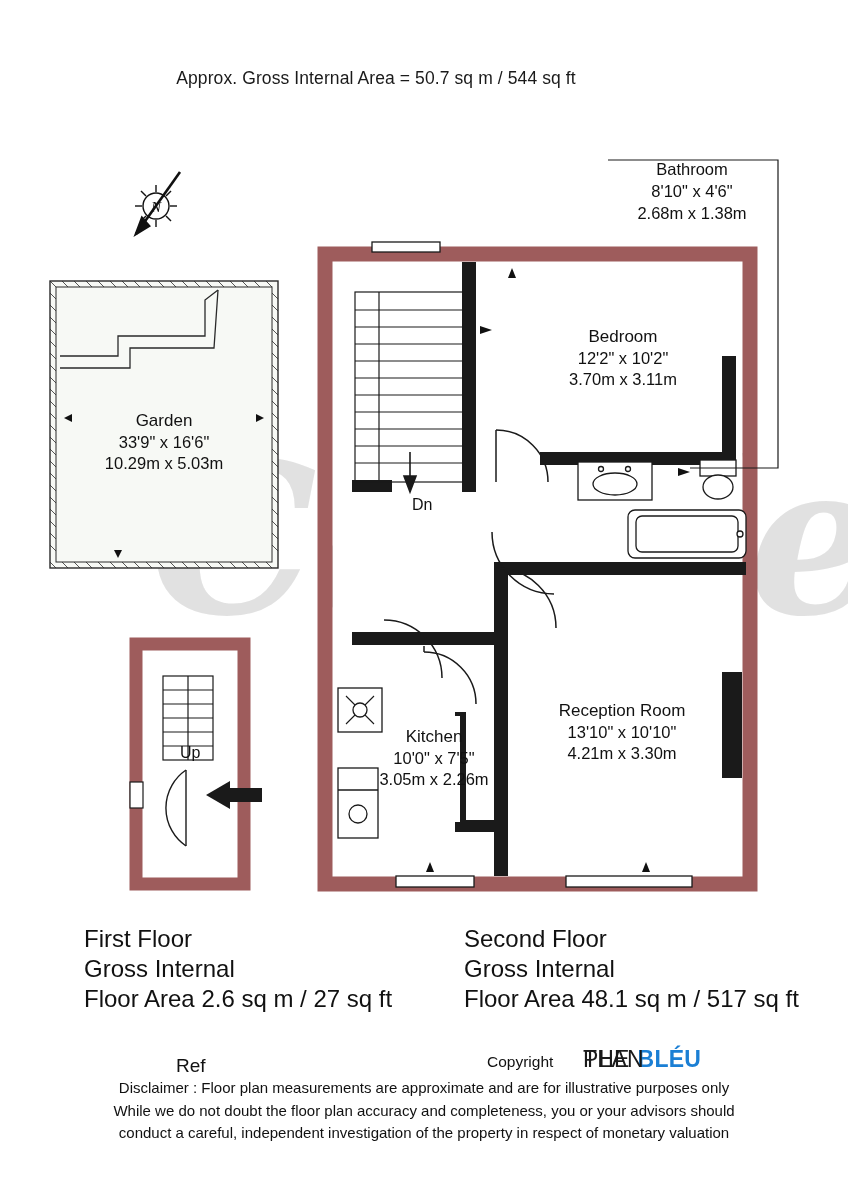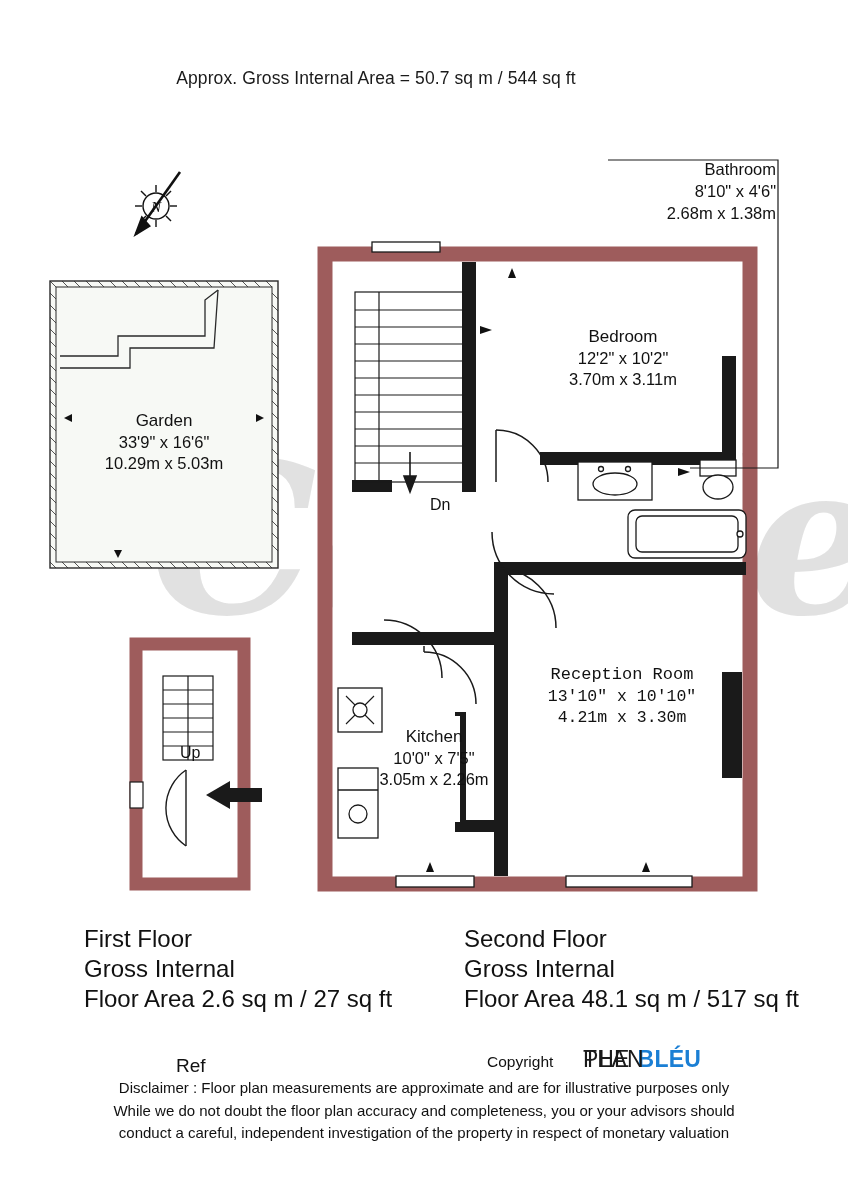--- a/index.html
+++ b/index.html
@@ -85,21 +85,21 @@
     font-size: 16px;
     z-index: 4;
     color: #111;
   }
   
   .callout {
     position: absolute;
     left: 608px;
     top: 158px;
     width: 168px;
-    text-align: right;
+    text-align: center;
     font-size: 16.5px;
     line-height: 22px;
     z-index: 5;
   }
   
   .floor-summary {
     position: absolute;
     font-size: 24px;
     line-height: 30px;
     color: #111;
@@ -446,33 +446,33 @@
     <div>33'9" x 16'6"</div>
     <div>10.29m x 5.03m</div>
   </div>
 
   <div class="room-label" style="left:505px; top:326px; width:236px;">
     <div class="nm">Bedroom</div>
     <div>12'2" x 10'2"</div>
     <div>3.70m x 3.11m</div>
   </div>
 
-  <div class="room-label" style="left:508px; top:664px; width:228px;font-family:Liberation Mono, monospace;">
+  <div class="room-label" style="left:508px; top:700px; width:228px;">
     <div class="nm">Reception Room</div>
     <div>13'10" x 10'10"</div>
     <div>4.21m x 3.30m</div>
   </div>
 
   <div class="room-label" style="left:334px; top:726px; width:200px;">
     <div class="nm">Kitchen</div>
     <div>10'0" x 7'5"</div>
     <div>3.05m x 2.26m</div>
   </div>
 
-  <div class="small-lbl" style="left:430px; top:496px;">Dn</div>
+  <div class="small-lbl" style="left:412px; top:496px;">Dn</div>
   <div class="small-lbl" style="left:180px; top:744px;">Up</div>
 
   <div class="floor-summary" id="floor-summary-first">
     <div>First Floor</div>
     <div>Gross Internal</div>
     <div>Floor Area 2.6 sq m / 27 sq ft</div>
   </div>
 
   <div class="floor-summary" id="floor-summary-second">
     <div>Second Floor</div>

